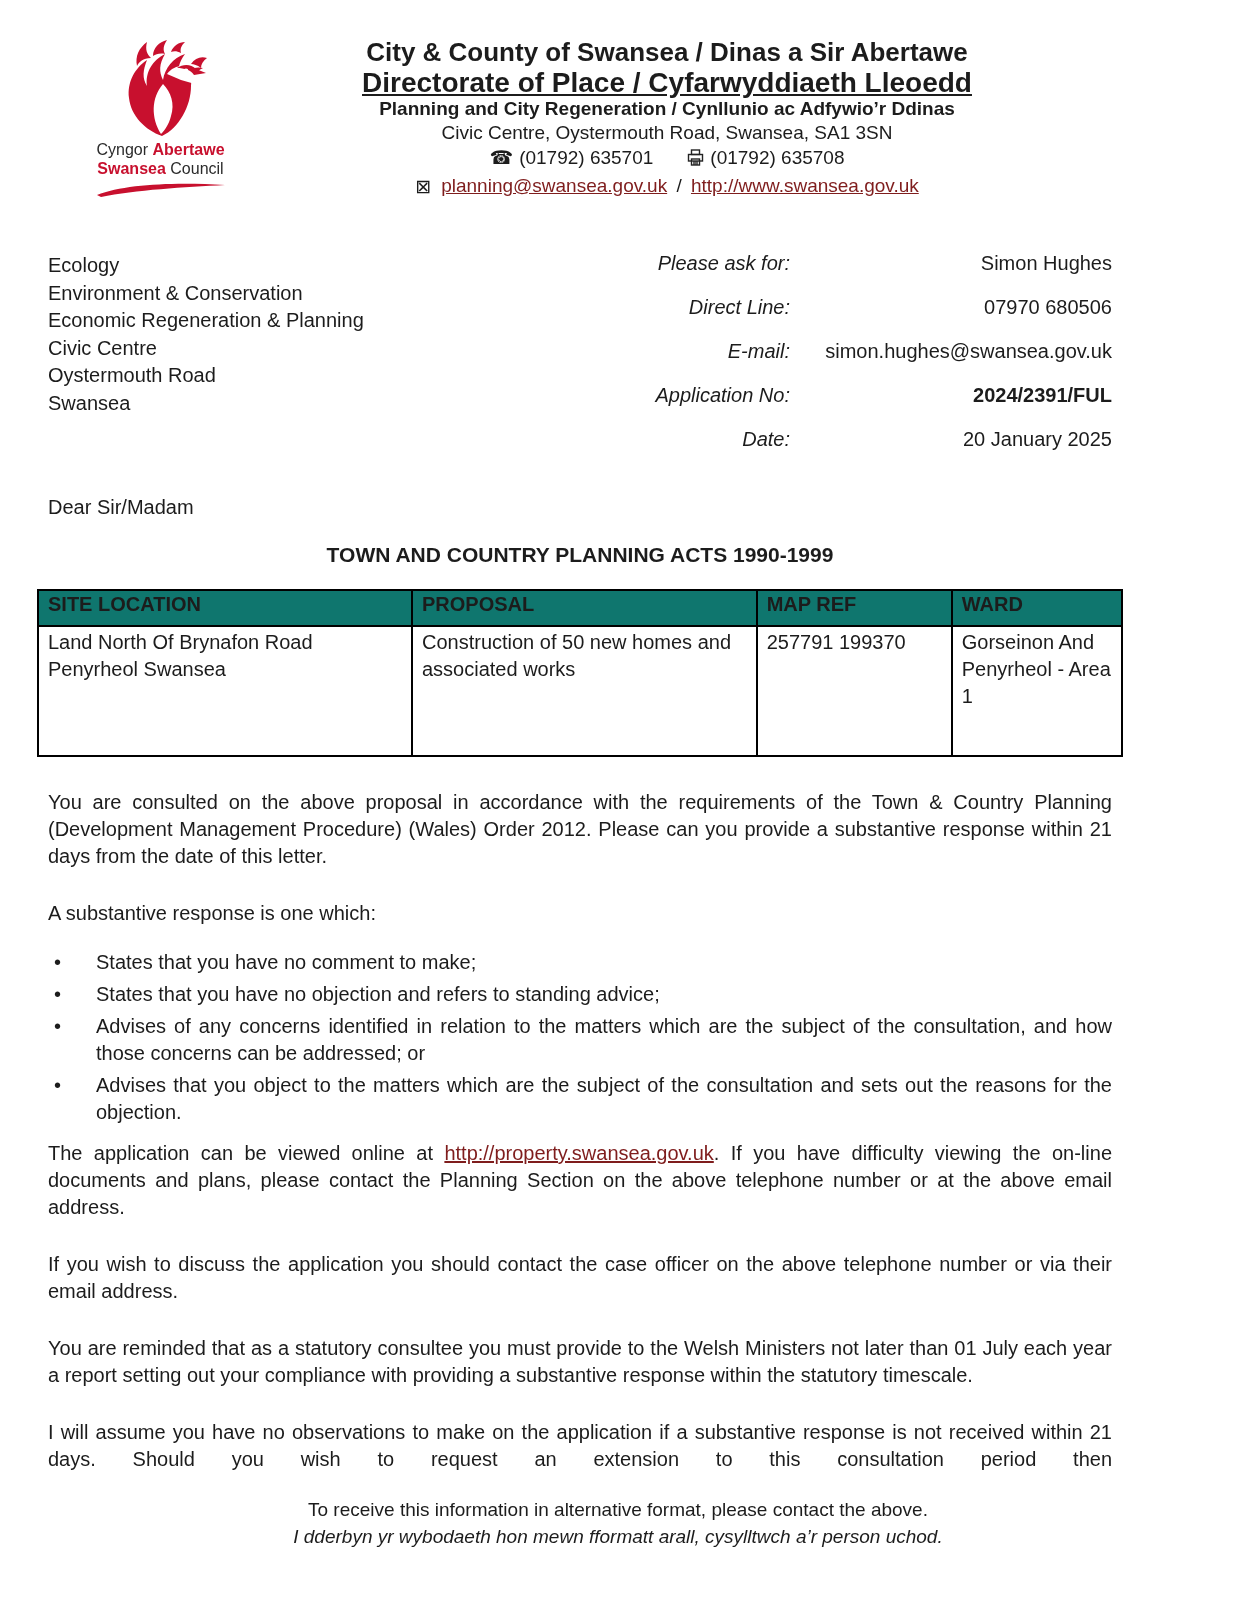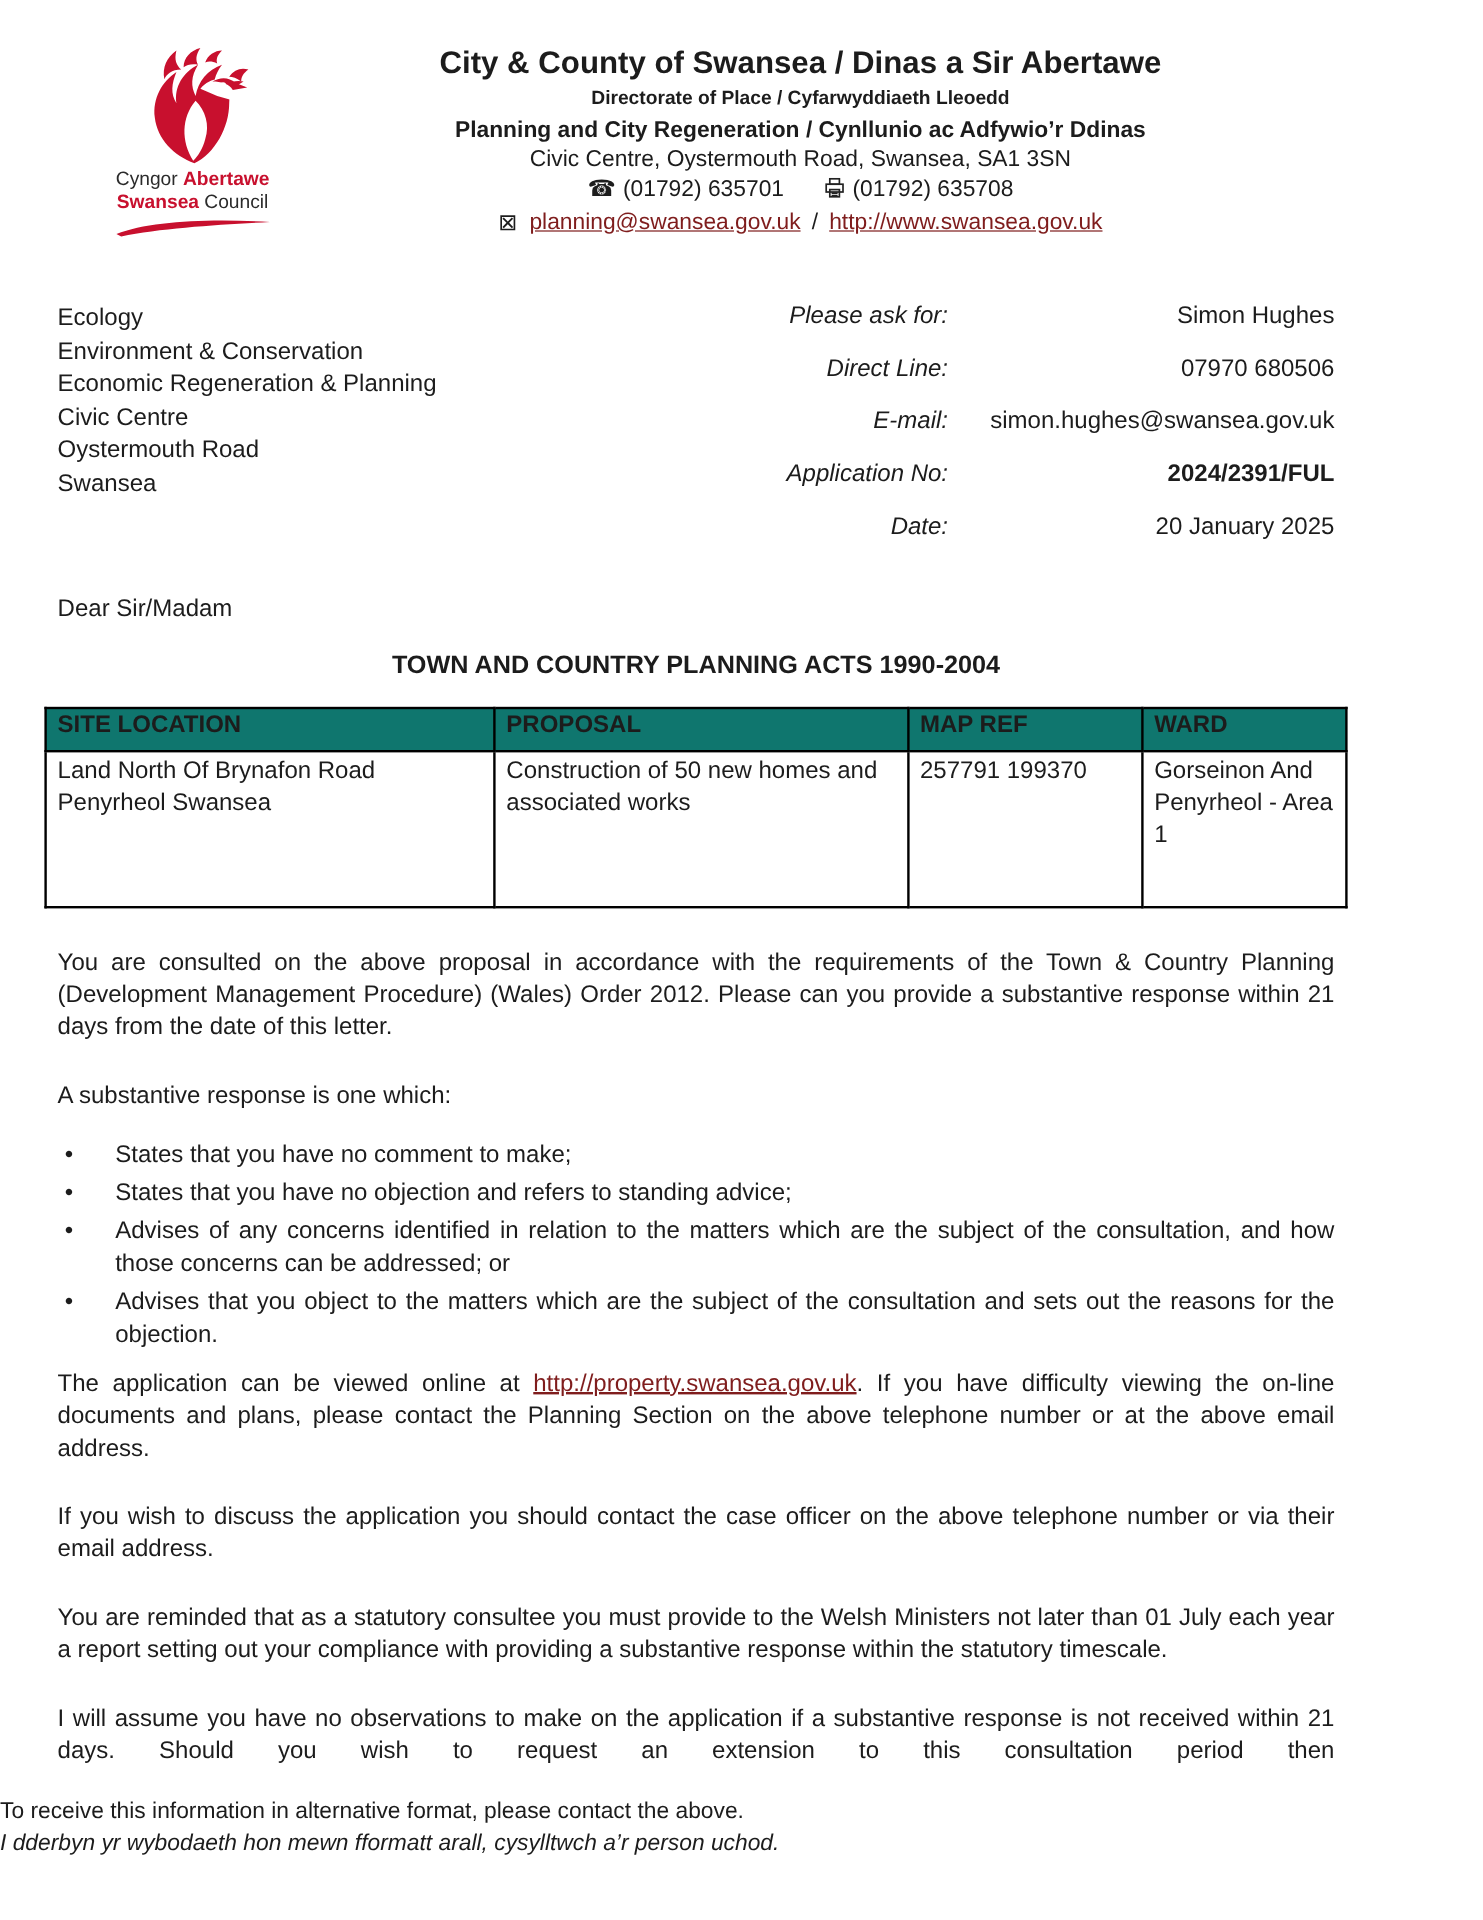--- a/index.html
+++ b/index.html
@@ -12,21 +12,21 @@
 
   
   .letterhead{position:relative;padding-top:36px;min-height:190px;}
   .logo{position:absolute;left:88px;top:40px;width:145px;text-align:center;}
   .logo svg.bird{display:block;margin:0 auto;}
   .logo-text{font-size:16px;line-height:19px;color:#2b2b2b;letter-spacing:0;}
   .logo-text .red{color:#c8102e;font-weight:bold;}
   .logo .swoosh{display:block;margin:4px auto 0;}
   .head-text{text-align:center;padding-left:108px;padding-right:10px;}
   .h1{font-size:26px;font-weight:bold;line-height:33px;}
-  .h2{font-size:16px;font-weight:bold;line-height:28px;}
+  .h2{font-size:28px;font-weight:bold;line-height:28px;text-decoration:underline;}
   .h3{font-size:19px;font-weight:bold;line-height:24px;}
   .h4{font-size:19px;line-height:24px;}
   .contact-line{font-size:19px;line-height:25px;}
   .icon{font-family:"DejaVu Sans",sans-serif;font-size:19px;}
   .fax-icon-svg{vertical-align:-2px;margin-left:34px;}
   .phone-num{margin-left:6px;}
   .fax-num{margin-left:6px;}
   a.link{color:#7f1d1d;text-decoration:underline;cursor:pointer;}
   .links-line{font-size:19px;line-height:27px;margin-top:2px;}
   .env-icon{margin-right:10px;vertical-align:-1px;}
@@ -60,21 +60,21 @@
   .para.no-just{text-align:left;}
   .para.justify-last{text-align-last:justify;}
   ul.resp-list{list-style:none;margin:22px 0 0;padding:0;}
   ul.resp-list li{
     position:relative;padding-left:48px;font-size:20px;line-height:27px;
     text-align:justify;margin-bottom:5px;
   }
   ul.resp-list li .bullet{position:absolute;left:6px;top:0;}
 
   
-  .alt-footer{position:absolute;left:0;right:0;bottom:50px;background:#fff;}
+  .alt-footer{position:absolute;left:0;right:0;bottom:50px;text-align:center;background:#fff;}
   .alt-footer .f1{font-size:19px;line-height:27px;}
   .alt-footer .f2{font-size:19px;line-height:27px;font-style:italic;}
 </style>
 </head>
 <body>
 
 <div class="page">
 
   <div class="letterhead">
 
@@ -159,21 +159,21 @@
           <span class="detail-value bold">2024/2391/FUL</span>
         </div>
         <div class="detail-row">
           <span class="detail-label">Date:</span>
           <span class="detail-value">20 January 2025</span>
         </div>
       </div>
     </div>
 
     <div class="salutation">Dear Sir/Madam</div>
-    <div class="acts-heading">TOWN AND COUNTRY PLANNING ACTS 1990-2004</div>
+    <div class="acts-heading">TOWN AND COUNTRY PLANNING ACTS 1990-1999</div>
 
     <table class="site-table">
       <colgroup>
         <col class="col-site">
           <col class="col-prop">
           <col class="col-map">
           <col class="col-ward">
       </colgroup>
       <thead>
         <tr>

